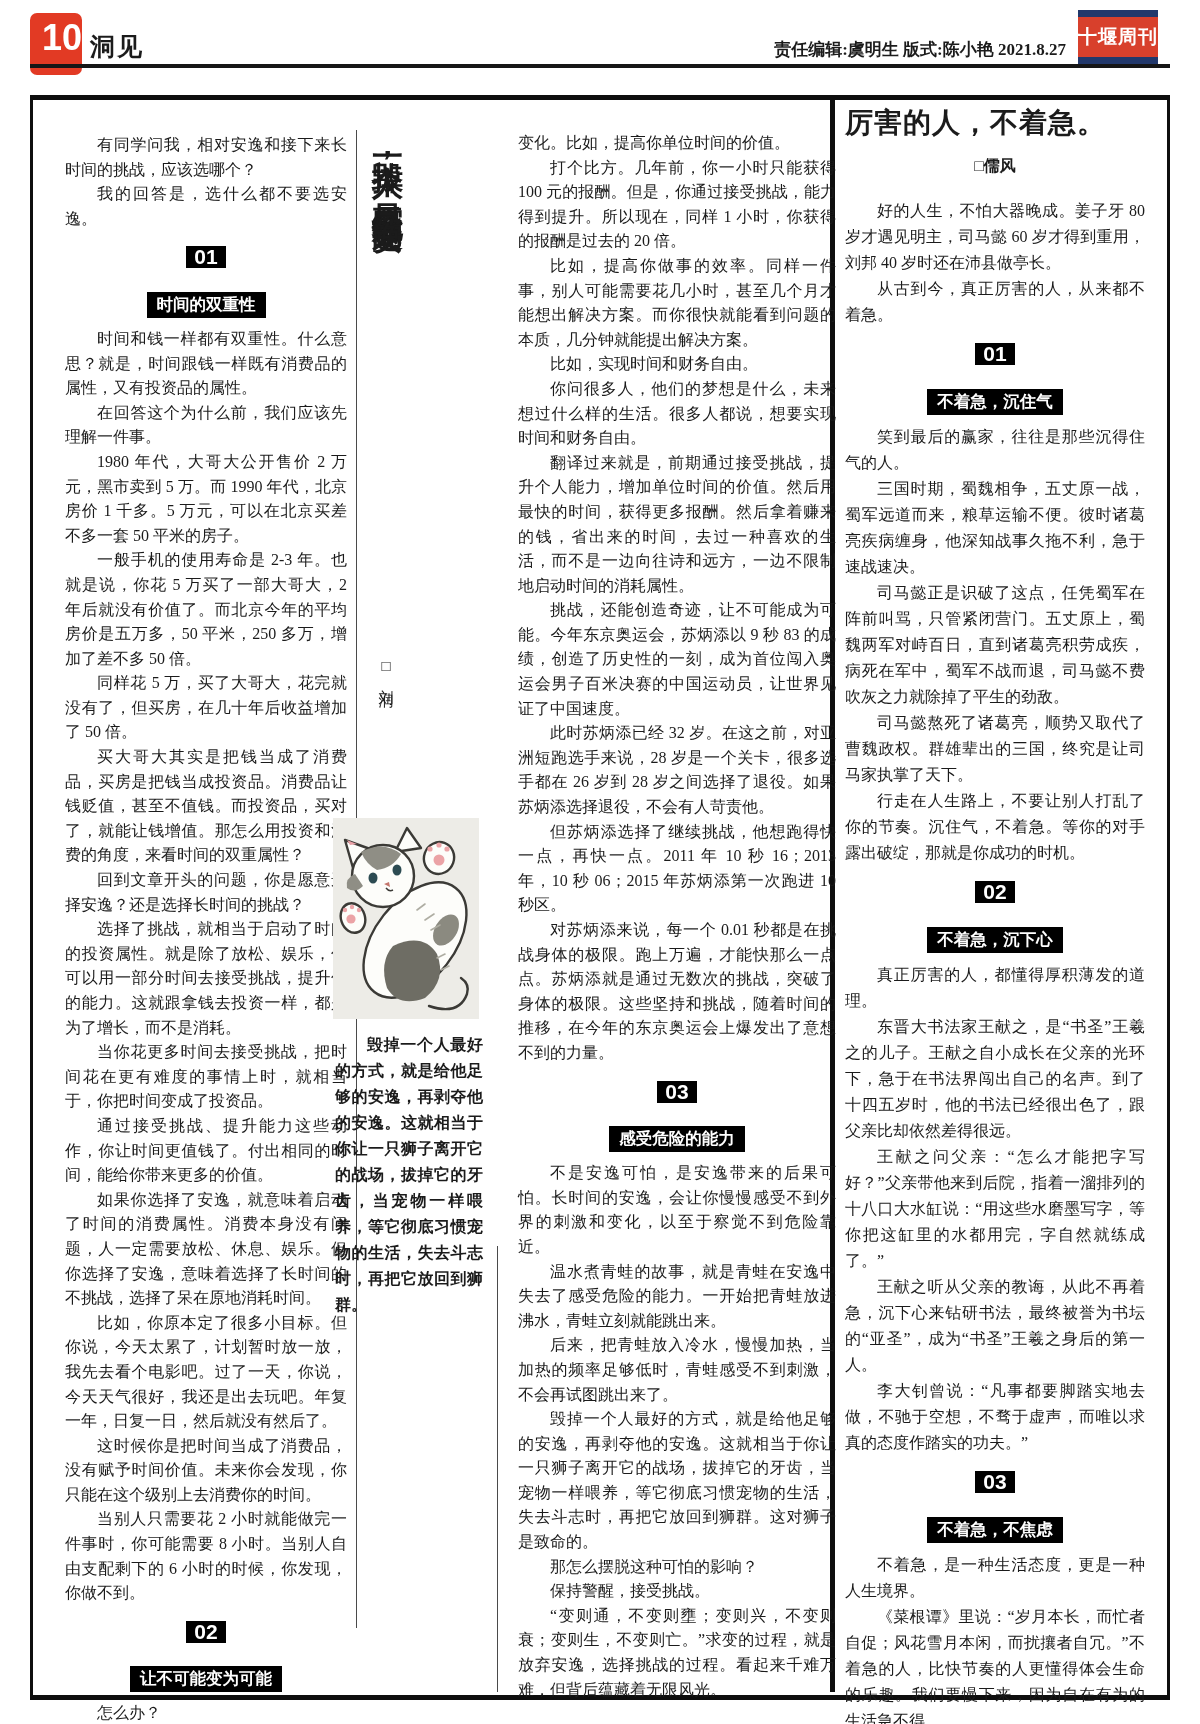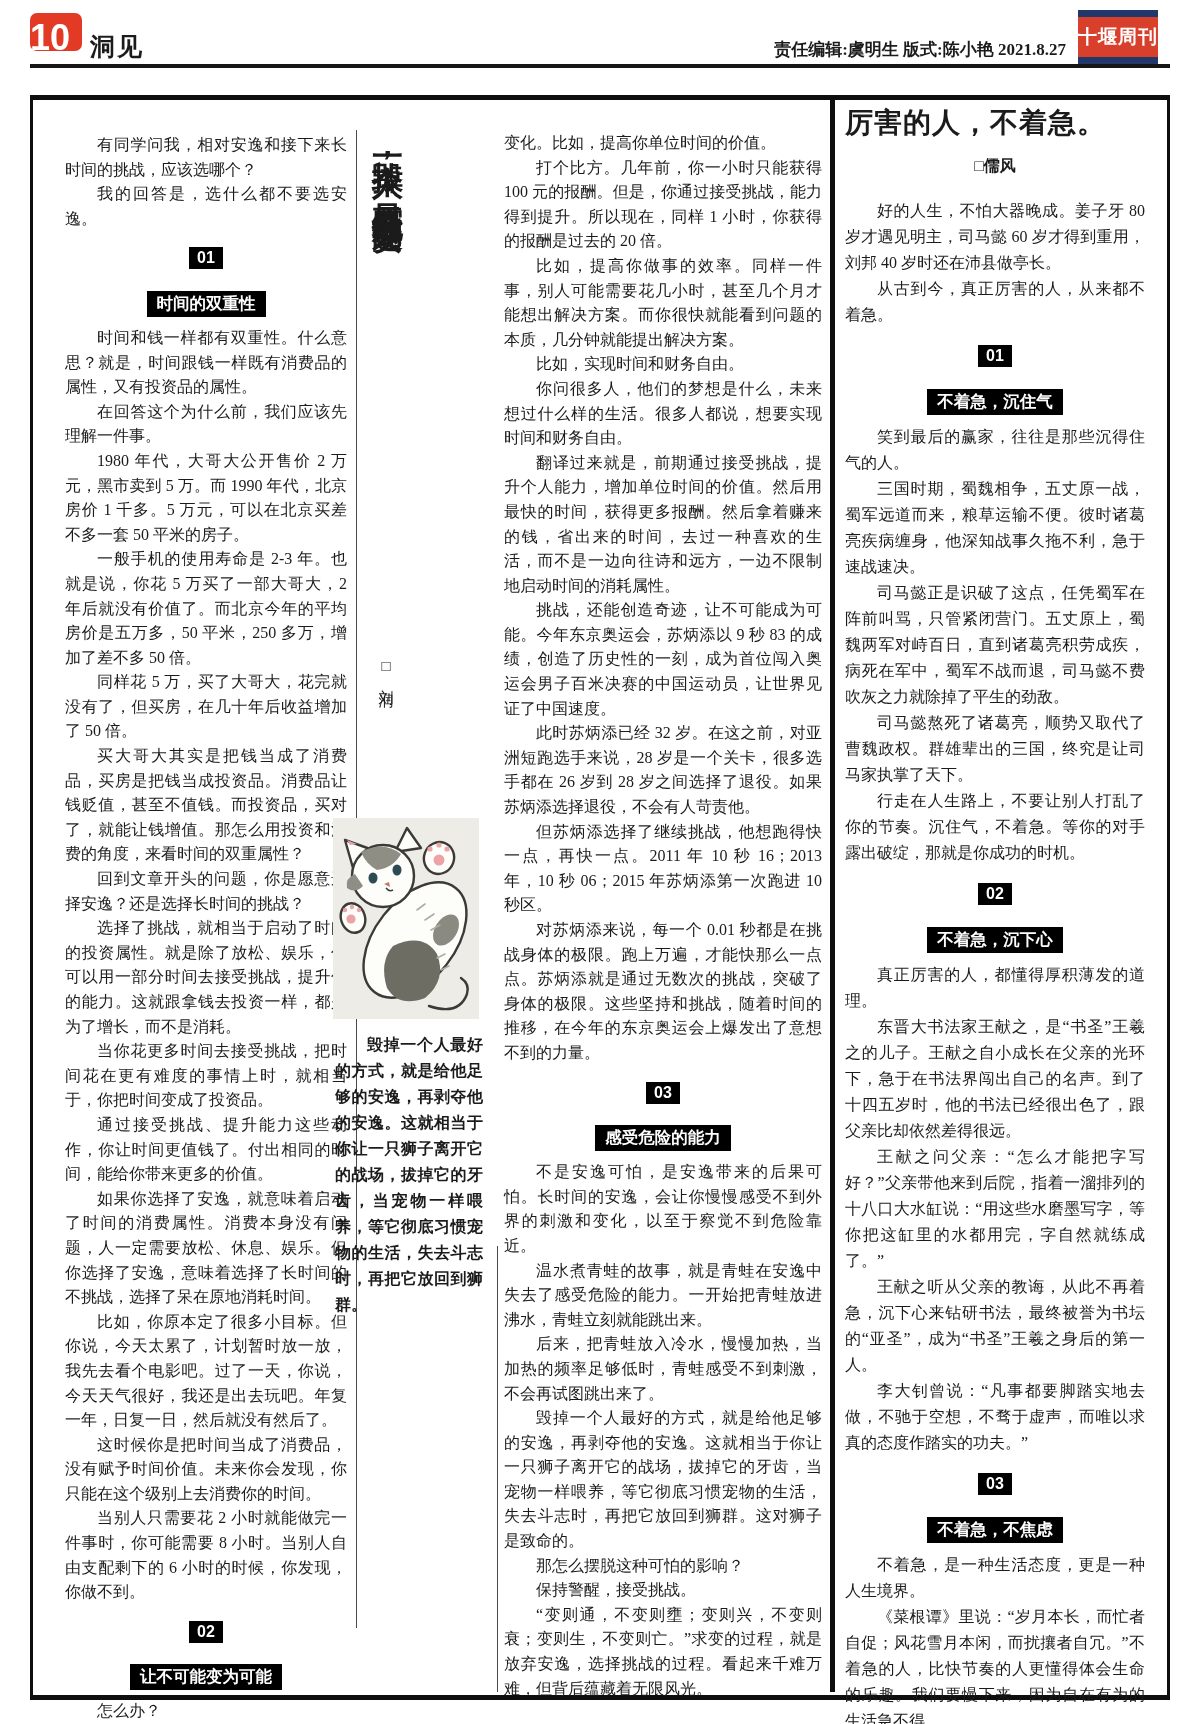--- a/index.html
+++ b/index.html
@@ -1,21 +1,21 @@
 <!DOCTYPE html>
 <html lang="zh"><head>
 <meta charset="utf-8">
 <style>
   html,body{margin:0;padding:0;background:#ffffff;}
   #page{position:relative;width:1200px;height:1724px;background:#fff;overflow:hidden;
         font-family:"Liberation Serif","DejaVu Serif",serif;color:#1b1b1b;}
 
   
-  .hdr-num{position:absolute;left:30px;top:13px;width:52px;height:38px;background:#e23a24;
-           border-radius:7px;color:#fff;font-size:36px;font-weight:bold;text-align:left;
+  .hdr-num{position:absolute;left:30px;top:13px;width:52px;height:62px;background:#e23a24;
+           border-radius:7px;color:#fff;font-size:36px;font-weight:bold;text-align:right;
            line-height:50px;font-family:"Liberation Sans","DejaVu Sans",sans-serif;}
   .hdr-section{position:absolute;left:90px;top:30px;font-size:25px;font-weight:bold;letter-spacing:2px;}
   .hdr-editor{position:absolute;right:134px;top:38px;font-size:17px;font-weight:bold;
               font-family:"Liberation Serif",serif;}
   .hdr-rule{position:absolute;left:30px;top:64px;width:1140px;height:4px;background:#161616;}
   .masthead{position:absolute;left:1078px;top:10px;width:80px;height:54px;background:#d8402c;
             display:flex;flex-direction:column;justify-content:space-between;}
   .masthead .stripe{height:7px;background:#22386b;}
   .masthead .mh-text{color:#fff;font-size:19px;font-weight:bold;text-align:center;
                      letter-spacing:1px;line-height:38px;}
@@ -25,25 +25,25 @@
          border:3px solid #0e0e0e;border-top-width:5px;border-bottom-width:5px;}
   #vrule1{position:absolute;left:356px;top:130px;width:1px;height:1498px;background:#4a4a4a;}
   #vrule2{position:absolute;left:497px;top:1246px;width:1px;height:446px;background:#4a4a4a;}
   #thickrule{position:absolute;left:830px;top:100px;width:5px;height:1592px;background:#0e0e0e;}
 
   
   .col{position:absolute;text-align:justify;font-size:16px;}
   .col p{margin:0;text-indent:2em;}
   .col p.cont{text-indent:0;}
   #col1{left:65px;top:133px;width:282px;line-height:24.6px;}
-  #col3{left:504px;top:131px;width:318px;line-height:24.6px;}
+  #col3{left:518px;top:131px;width:318px;line-height:24.6px;}
   #col4{left:845px;top:198px;width:300px;line-height:26px;}
 
   .sect{text-align:center;margin:15px 0 9px;}
-  .sect .num{display:inline-block;background:#000;color:#fff;font-weight:bold;font-size:16px;
+  .sect .num{display:inline-block;background:#000;color:#fff;font-weight:bold;font-size:21px;
              padding:0 8px;line-height:22px;font-family:"Liberation Sans","DejaVu Sans",sans-serif;}
   .sect .stitle{display:inline-block;background:#000;color:#fff;font-weight:bold;font-size:16.5px;
                 padding:1px 10px;margin-top:20px;line-height:24px;text-indent:0;}
 
   
   #headline{position:absolute;left:366px;top:136px;height:540px;writing-mode:vertical-rl;
             text-orientation:upright;font-size:31px;font-weight:bold;letter-spacing:2px;}
   #byline-left{position:absolute;left:376px;top:658px;writing-mode:vertical-rl;
                text-orientation:upright;font-size:15px;letter-spacing:3px;}
   #cat{position:absolute;left:333px;top:818px;width:146px;height:201px;}

